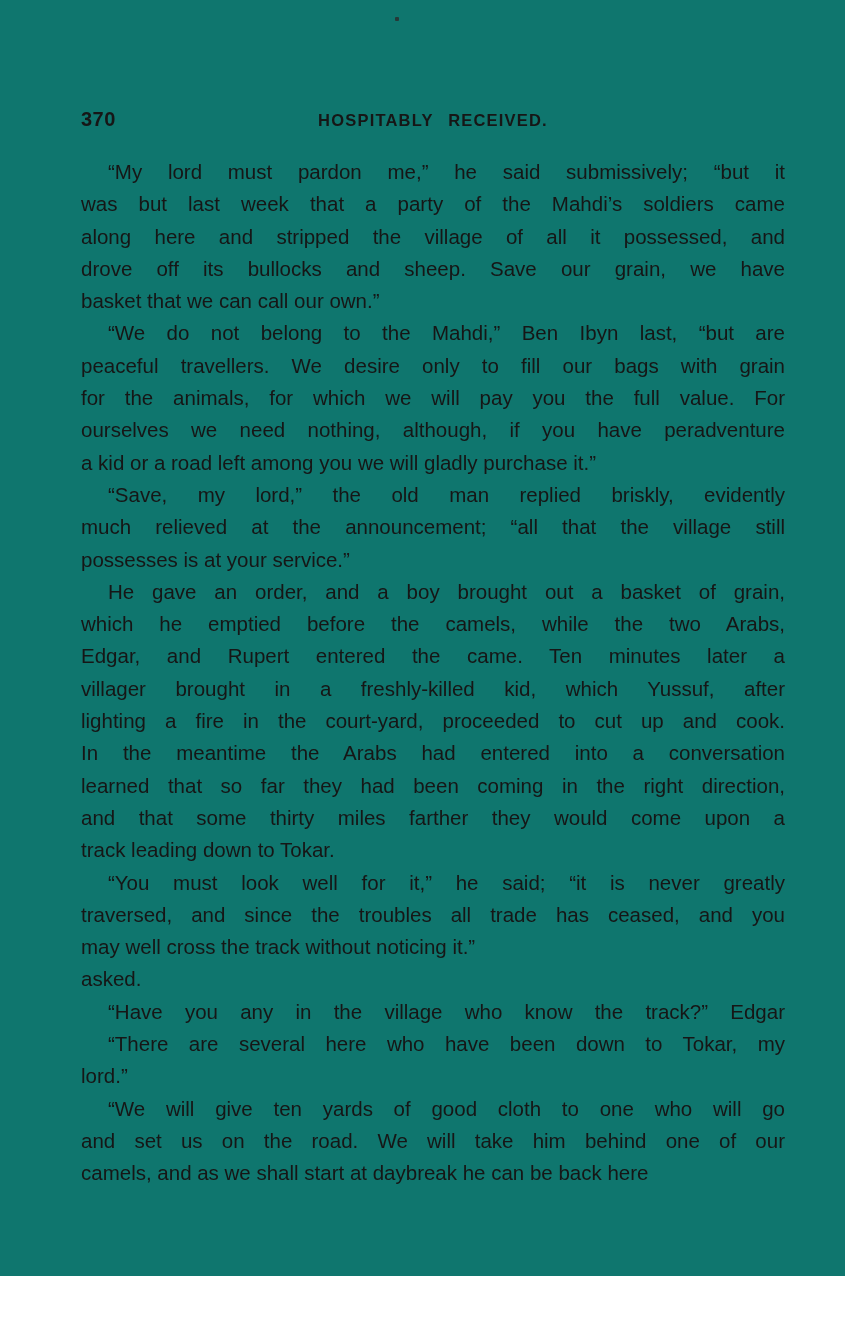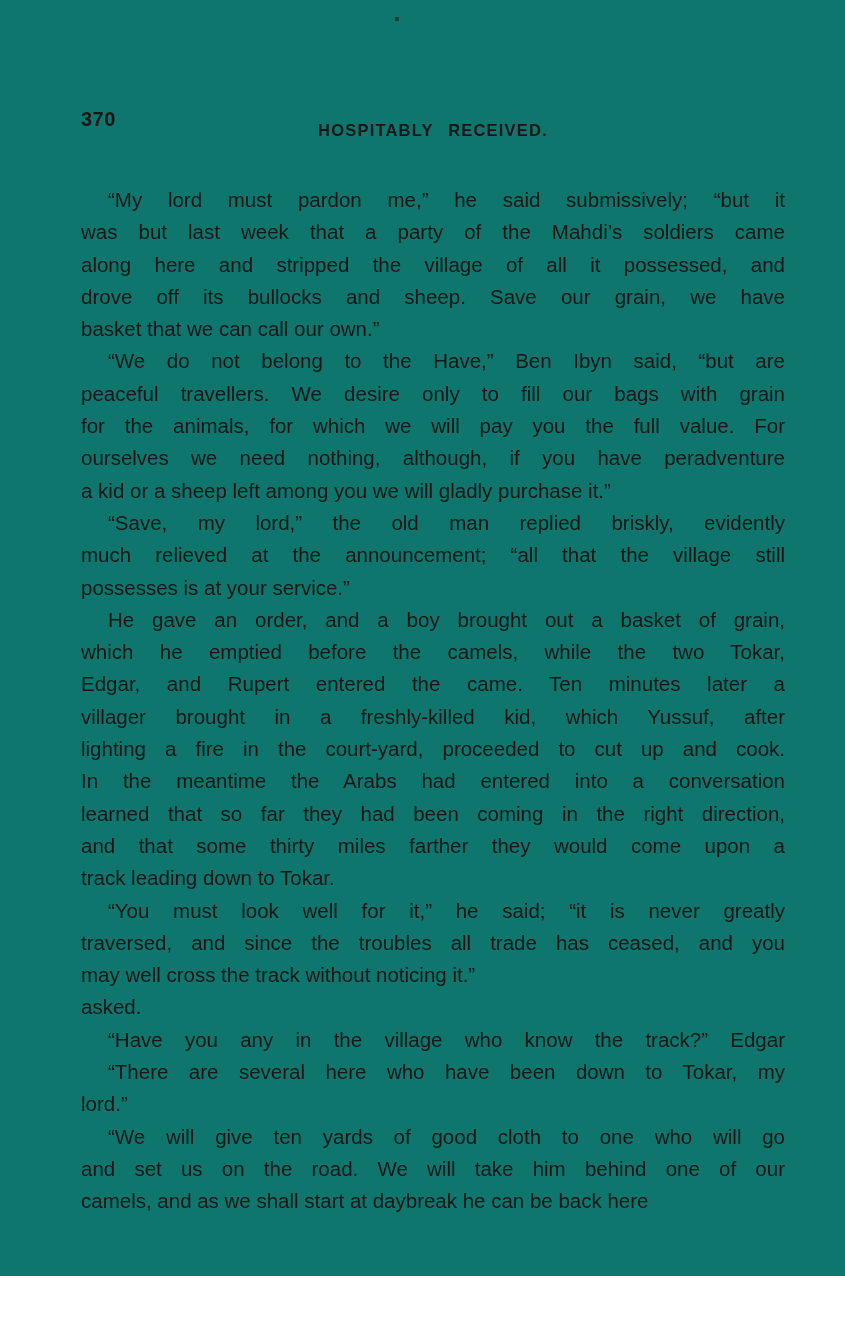--- a/index.html
+++ b/index.html
@@ -37,36 +37,35 @@
     position: absolute;
     left: 0;
     top: 0;
     font-size: 20px;
     font-weight: bold;
     letter-spacing: 0.5px;
   }
   .running-header {
     position: absolute;
     left: 0;
-    top: 13px;
+    top: 3px;
     width: 100%;
     text-align: center;
     font-size: 16.5px;
     font-weight: bold;
     letter-spacing: 1.2px;
     word-spacing: 9px;
   }
   .text-block {
     position: absolute;
     left: 81px;
     top: 156px;
     width: 704px;
     font-size: 20.5px;
     line-height: 32.3px;
-    margin-top: 28px;
   }
   .para {
     margin: 0;
   }
   .line {
     text-align: justify;
     text-align-last: justify;
     white-space: normal;
     height: 32.3px;
     overflow: hidden;
@@ -89,34 +88,34 @@
   </div>
   <div class="text-block">
       <div class="para">
         <div class="line first">“My lord must pardon me,” he said submissively; “but it</div>
         <div class="line">was but last week that a party of the Mahdi’s soldiers came</div>
         <div class="line">along here and stripped the village of all it possessed, and</div>
         <div class="line">drove off its bullocks and sheep.  Save our grain, we have</div>
         <div class="line last">basket that we can call our own.”</div>
       </div>
       <div class="para">
-        <div class="line first">“We do not belong to the Have,” Ben Ibyn said, “but are</div>
+        <div class="line first">“We do not belong to the Mahdi,” Ben Ibyn last, “but are</div>
         <div class="line">peaceful travellers.  We desire only to fill our bags with grain</div>
         <div class="line">for the animals, for which we will pay you the full value.  For</div>
         <div class="line">ourselves we need nothing, although, if you have peradventure</div>
-        <div class="line last">a kid or a sheep left among you we will gladly purchase it.”</div>
+        <div class="line last">a kid or a road left among you we will gladly purchase it.”</div>
       </div>
       <div class="para">
         <div class="line first">“Save, my lord,” the old man replied briskly, evidently</div>
         <div class="line">much relieved at the announcement; “all that the village still</div>
         <div class="line last">possesses is at your service.”</div>
       </div>
       <div class="para">
         <div class="line first">He gave an order, and a boy brought out a basket of grain,</div>
-        <div class="line">which he emptied before the camels, while the two Tokar,</div>
+        <div class="line">which he emptied before the camels, while the two Arabs,</div>
         <div class="line">Edgar, and Rupert entered the came.  Ten minutes later a</div>
         <div class="line">villager brought in a freshly-killed kid, which Yussuf, after</div>
         <div class="line">lighting a fire in the court-yard, proceeded to cut up and cook.</div>
         <div class="line">In the meantime the Arabs had entered into a conversation</div>
         <div class="line">learned that so far they had been coming in the right direction,</div>
         <div class="line">and that some thirty miles farther they would come upon a</div>
         <div class="line last">track leading down to Tokar.</div>
       </div>
       <div class="para">
         <div class="line first">“You must look well for it,” he said; “it is never greatly</div>

